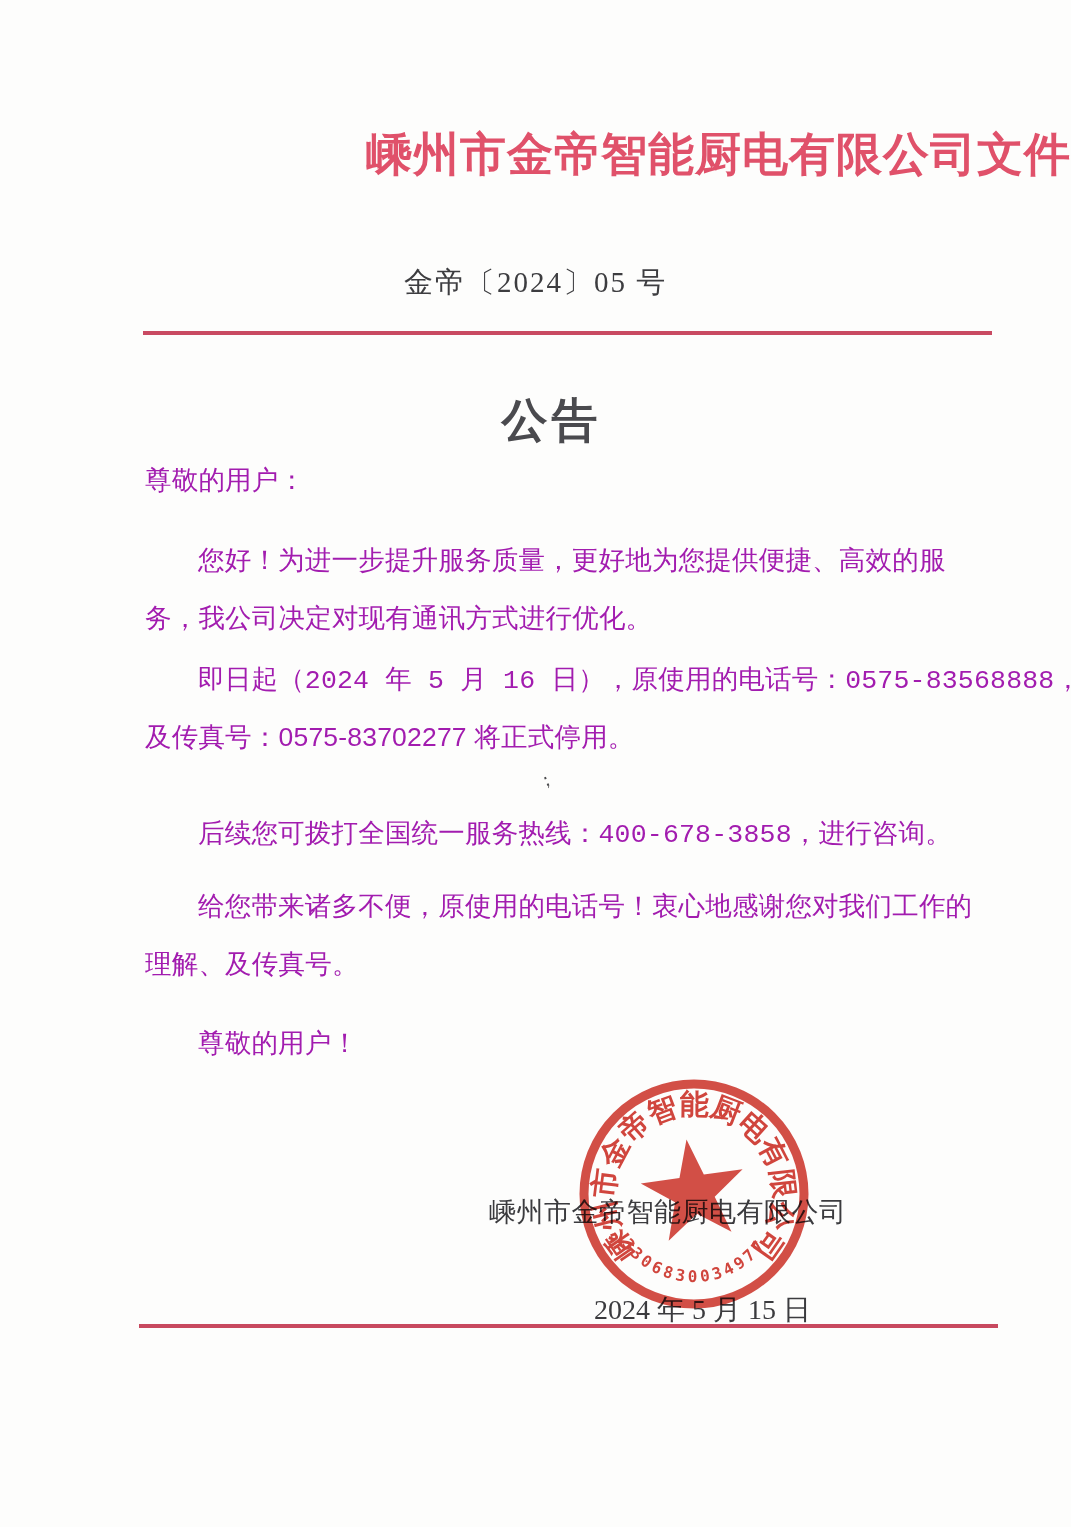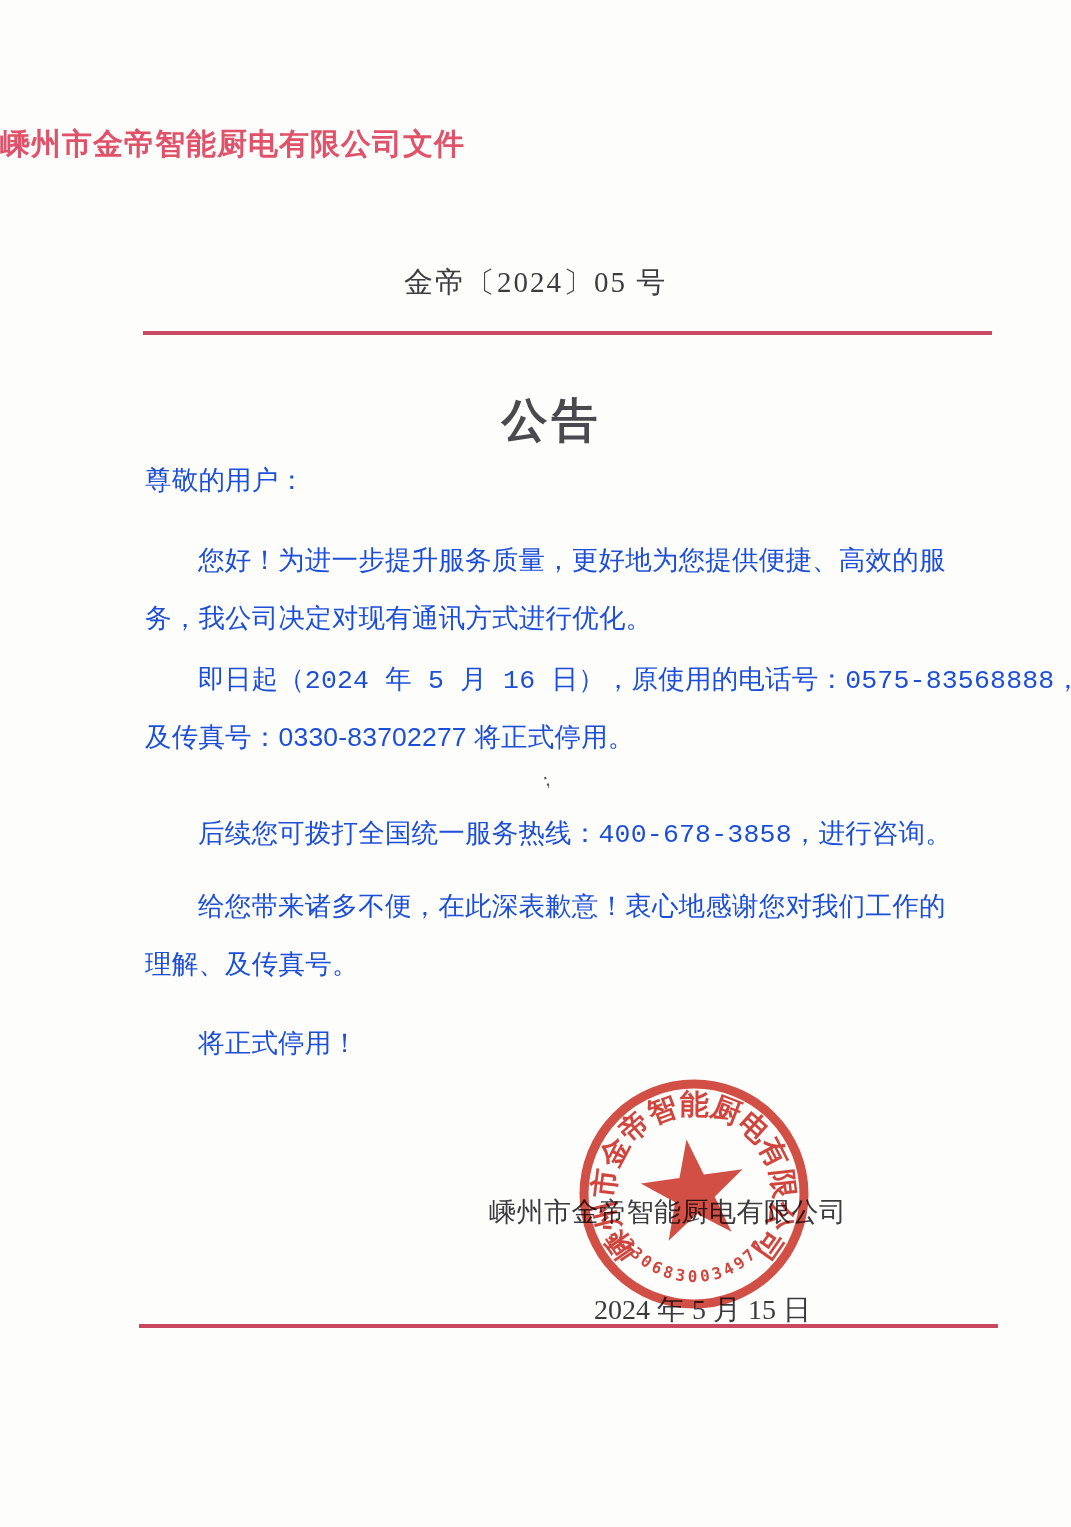--- a/index.html
+++ b/index.html
@@ -3,40 +3,40 @@
 <meta charset="utf-8">
 <style>
   html,body { margin:0; padding:0; background:#ffffff; }
   .page {
     position:relative; width:1071px; height:1527px;
     background:#fdfdfc; overflow:hidden;
     font-family:"Liberation Sans","DejaVu Sans",sans-serif;
   }
   .doc-title {
     position:absolute; top:124px; left:0; width:100%;
-    text-align:left; font-size:30px; font-weight:900;
+    text-align:right; font-size:46px; font-weight:900;
     color:#e0516a; letter-spacing:1px; margin:0;
   }
   .doc-number {
     position:absolute; top:263px; left:0; width:100%;
     text-align:center;
     font-family:"Liberation Serif","DejaVu Serif",serif;
     font-size:29px; color:#3d3d40; letter-spacing:2px;
   }
   .rule { position:absolute; height:4px; background:#c94a62; }
   .rule-top { left:143px; top:331px; width:849px; }
   .rule-bottom { left:139px; top:1324px; width:859px; background:#c8495f; }
   .heading {
     position:absolute; top:374px; left:0; width:100%;
     text-align:center; font-size:46px; font-weight:800;
     color:#4a4a4e; letter-spacing:4px; margin:16px;
   }
   .bodytext {
     position:absolute; left:145px; width:800px;
-    color:#1d4ed8; font-size:26.5px; line-height:56px; font-weight:500;
+    color:#a21caf; font-size:26.5px; line-height:56px; font-weight:500;
     letter-spacing:0.2px;
   }
   .salutation { top:452px; }
   .p1 { top:534px; }
   .p2 { top:653px; }
   .p3 { top:807px;text-align:center; }
   .p4 { top:880px; }
   .p5 { top:1017px; }
   .line { white-space:nowrap; }
   .line.indent { text-indent:53px;font-family:Liberation Mono, monospace; }
@@ -85,34 +85,34 @@
 
   <div class="bodytext salutation">尊敬的用户：</div>
 
   <div class="bodytext p1">
     <div class="line indent">您好！为进一步提升服务质量，更好地为您提供便捷、高效的服</div>
     <div class="line">务，我公司决定对现有通讯方式进行优化。</div>
   </div>
 
   <div class="bodytext p2">
     <div class="line indent">即日起（2024 年 5 月 16 日），原使用的电话号：0575-83568888，</div>
-    <div class="line">及传真号：0330-83702277 将正式停用。</div>
+    <div class="line">及传真号：0575-83702277 将正式停用。</div>
   </div>
 
   <div class="bodytext p3">
     <div class="line indent">后续您可拨打全国统一服务热线：400-678-3858，进行咨询。</div>
   </div>
 
   <div class="bodytext p4">
-    <div class="line indent">给您带来诸多不便，在此深表歉意！衷心地感谢您对我们工作的</div>
+    <div class="line indent">给您带来诸多不便，原使用的电话号！衷心地感谢您对我们工作的</div>
     <div class="line">理解、及传真号。</div>
   </div>
 
   <div class="bodytext p5">
-    <div class="line indent">将正式停用！</div>
+    <div class="line indent">尊敬的用户！</div>
   </div>
 
   <span class="stray-mark">；</span>
 
   <div class="sig-company">嵊州市金帝智能厨电有限公司</div>
 
   <div class="sig-date">2024 年 5 月 15 日</div>
 
   <svg class="seal" viewBox="0 0 240 240">
     <defs>

